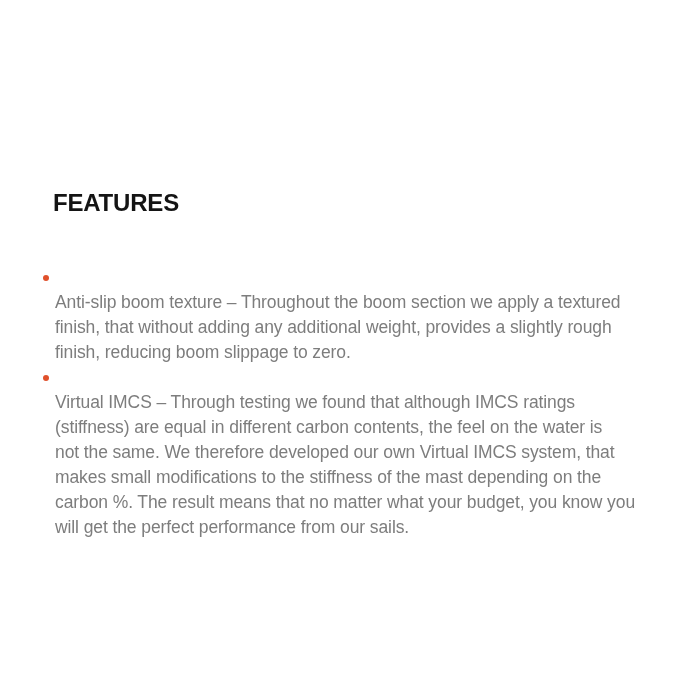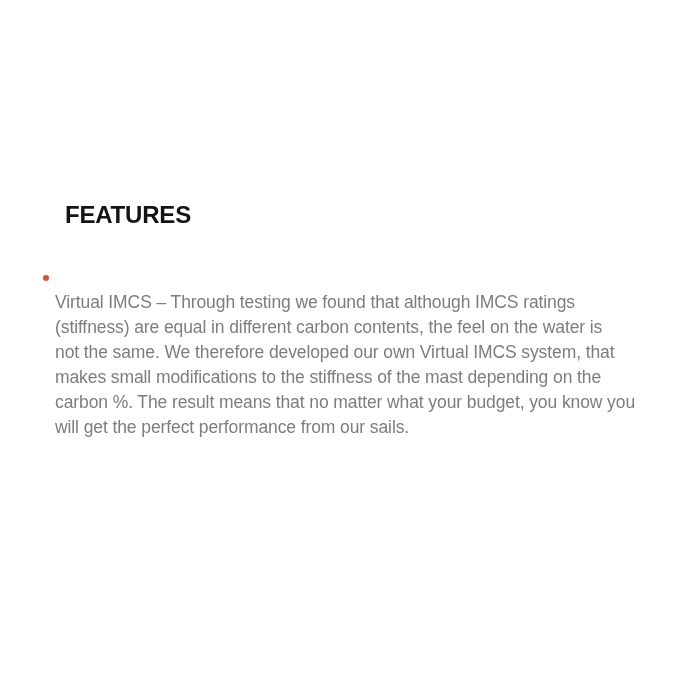--- a/index.html
+++ b/index.html
@@ -12,21 +12,21 @@
     width: 700px;
     height: 700px;
     background: #ffffff;
     overflow: hidden;
     font-family: "Liberation Sans", sans-serif;
   }
   .features-heading {
     position: absolute;
     left: 53px;
     top: 189px;
-    margin: 12px;
+    margin: 0;
     font-size: 24px;
     line-height: 28px;
     font-weight: 700;
     letter-spacing: -0.2px;
     color: #141414;
   }
   .features-list {
     position: absolute;
     left: 55px;
     top: 265px;
@@ -57,20 +57,25 @@
 </style>
 </head>
 <body>
 
 <div class="page">
 
   <h1 class="features-heading">FEATURES</h1>
 
   <ul class="features-list">
 
+    <li class="feature-item">
+      <span class="bullet-dot"></span><span>Anti-slip boom texture – Throughout the boom section we apply a textured
+finish, that without adding any additional weight, provides a slightly rough
+finish, reducing boom slippage to zero.</span>
+    </li>
 
     <li class="feature-item">
       <span class="bullet-dot"></span><span>Virtual IMCS – Through testing we found that although IMCS ratings
 (stiffness) are equal in different carbon contents, the feel on the water is
 not the same. We therefore developed our own Virtual IMCS system, that
 makes small modifications to the stiffness of the mast depending on the
 carbon %. The result means that no matter what your budget, you know you
 will get the perfect performance from our sails.</span>
     </li>
 

